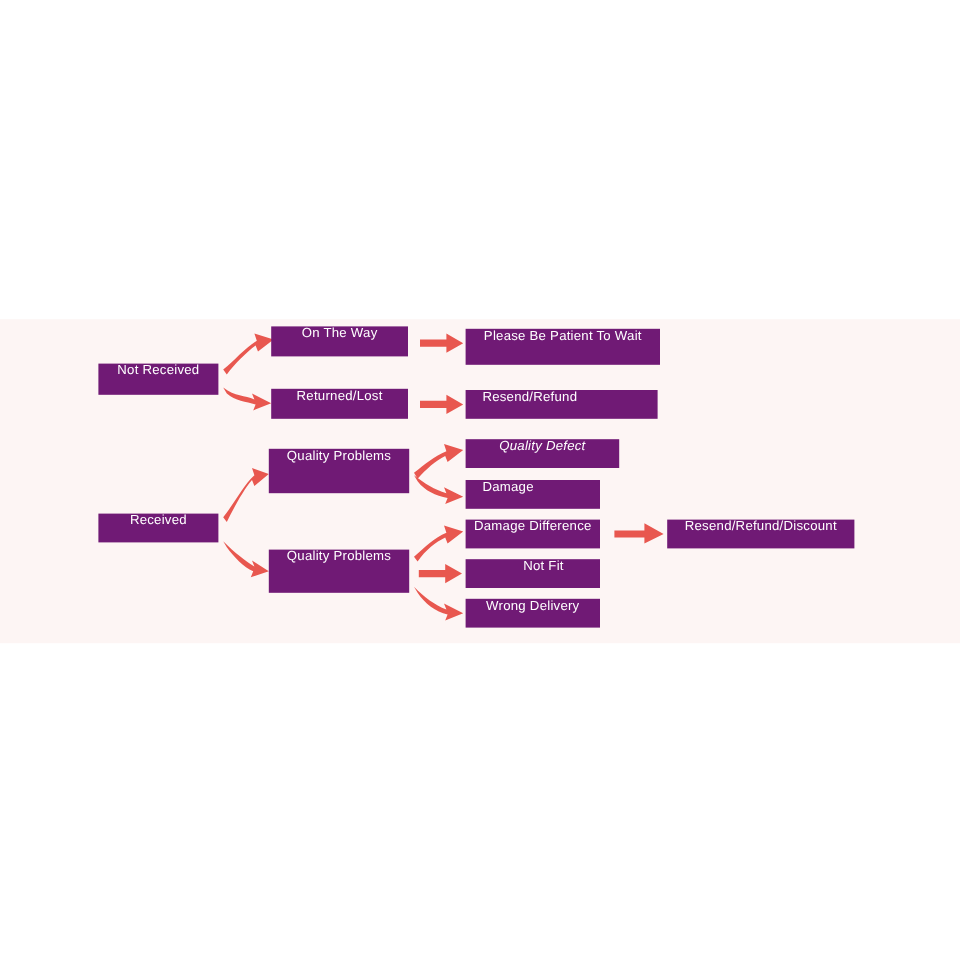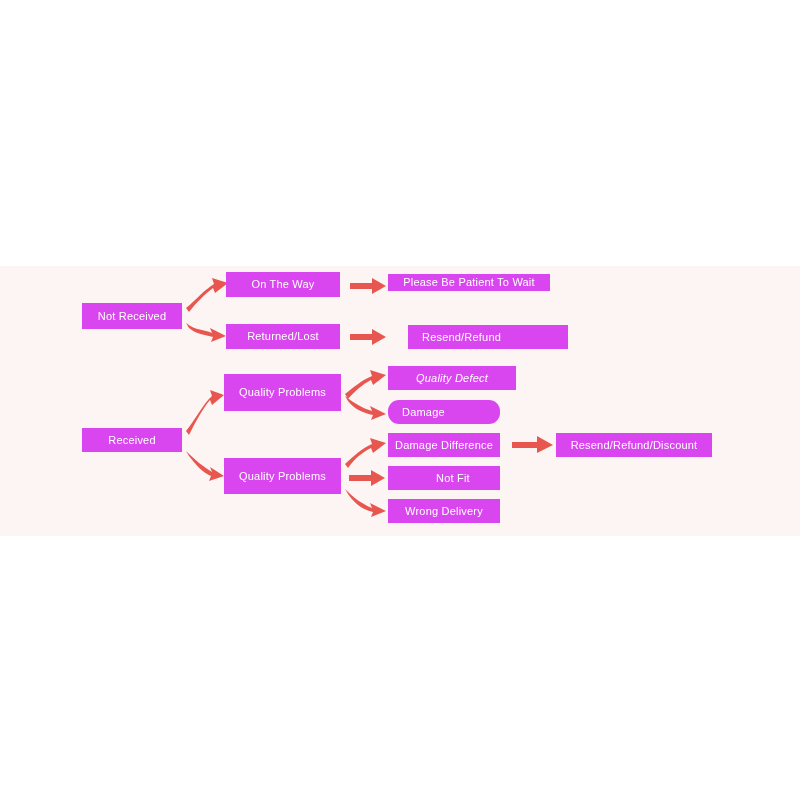--- a/index.html
+++ b/index.html
@@ -23,24 +23,23 @@
   .band {
     position: absolute;
     left: 0;
     top: 266px;
     width: 800px;
     height: 270px;
     background: #fdf5f4;
   }
   .node {
     position: absolute;
-    background: #d946ef;
+    background: #701a75;
     color: #ffffff;
     display: flex;
-    align-items: center;
     font-size: 11px;
     letter-spacing: 0.2px;
     line-height: 1.1;
     white-space: nowrap;
     box-sizing: border-box;
   }
   .node.center { justify-content: center; }
   .node.lead { justify-content: flex-start; padding-left: 14px; }
   svg.arrows {
     position: absolute;
@@ -107,30 +106,30 @@
     </div>
   <div class="node center" style="left:226px; top:324px; width:114px; height:25px;">
       <span>Returned/Lost</span>
     </div>
   <div class="node center" style="left:224px; top:374px; width:117px; height:37px;">
       <span>Quality Problems</span>
     </div>
   <div class="node center" style="left:224px; top:458px; width:117px; height:36px;">
       <span>Quality Problems</span>
     </div>
-  <div class="node center" style="left:388px; top:274px; width:162px; height:17px;">
+  <div class="node center" style="left:388px; top:274px; width:162px; height:30px;">
       <span>Please Be Patient To Wait</span>
     </div>
-  <div class="node lead" style="left:408px; top:325px; width:160px; height:24px;">
+  <div class="node lead" style="left:388px; top:325px; width:160px; height:24px;">
       <span>Resend/Refund</span>
     </div>
   <div class="node center" style="left:388px; top:366px; width:128px; height:24px;font-style:italic;">
       <span>Quality Defect</span>
     </div>
-  <div class="node lead" style="left:388px; top:400px; width:112px; height:24px;border-radius:11px;">
+  <div class="node lead" style="left:388px; top:400px; width:112px; height:24px;">
       <span>Damage</span>
     </div>
   <div class="node center" style="left:388px; top:433px; width:112px; height:24px;">
       <span>Damage Difference</span>
     </div>
   <div class="node lead" style="left:388px; top:466px; width:112px; height:24px;padding-left:48px;">
       <span>Not Fit</span>
     </div>
   <div class="node center" style="left:388px; top:499px; width:112px; height:24px;">
       <span>Wrong Delivery</span>

